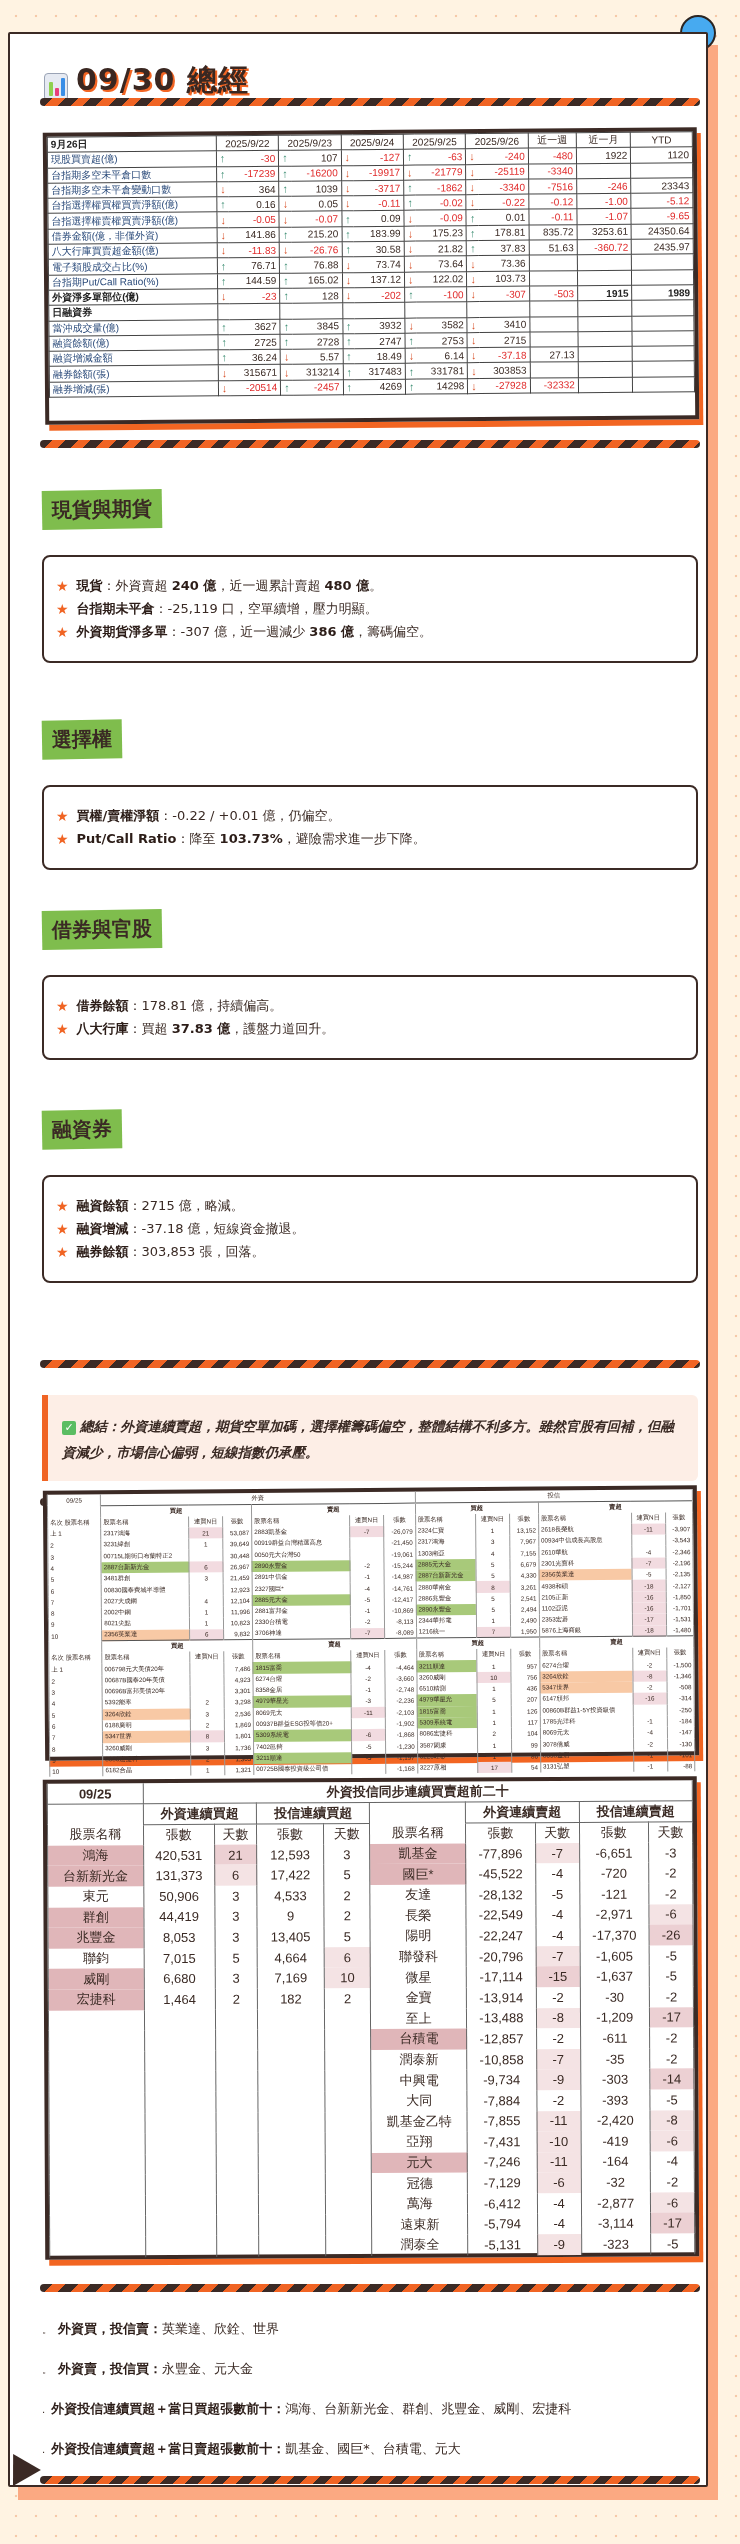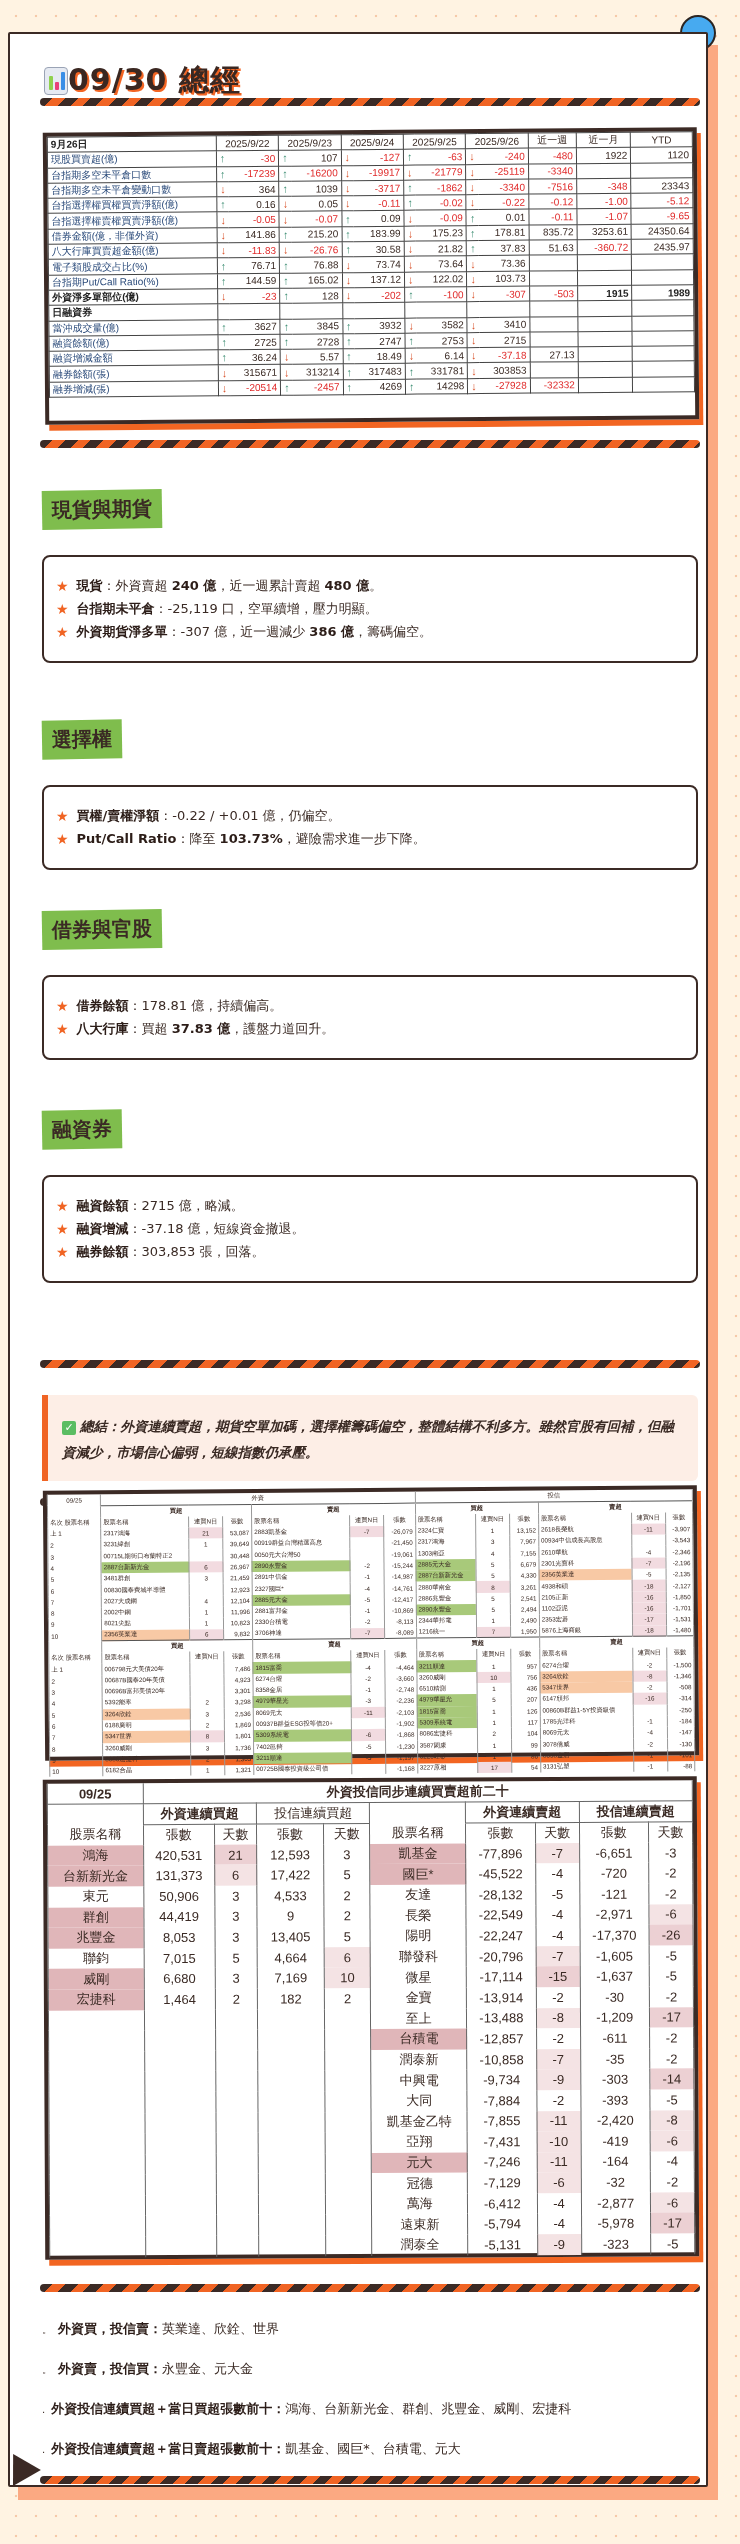--- a/index.html
+++ b/index.html
@@ -3,21 +3,21 @@
 <meta charset="utf-8">
 <style>
 *{box-sizing:border-box;margin:0;padding:0}
 html,body{width:740px;height:2544px;overflow:hidden}
 body{background:#fff3e2;font-family:"DejaVu Sans","Liberation Sans",sans-serif;color:#3a2a24;position:relative;
 background-image:radial-gradient(#f6c9a8 1.3px,transparent 1.6px);background-size:20px 20px;background-position:6px 6px}
 .card-shadow{position:absolute;left:18px;top:45px;width:700px;height:2455px;background:#fba982}
 .card{position:absolute;left:8px;top:32px;width:700px;height:2455px;background:#fff;border:2px solid #3b2a25;border-radius:2px}
 .blue-dot{position:absolute;left:680px;top:15px;width:36px;height:36px;border-radius:50%;background:#47aaf0;border:2px solid #2b2522}
 .tri{position:absolute;left:4px;top:2460px;width:0;height:0;border-left:16px solid transparent;border-right:16px solid transparent;border-top:28px solid #3b2a25;transform:rotate(30deg)}
-.title{position:absolute;left:44px;top:60px;display:flex;align-items:center;gap:0}
+.title{position:absolute;left:44px;top:60px;display:flex;align-items:flex-end;gap:8px}
 .title .ico{width:24px;height:28px;border-radius:4px;background:#e6eaf2;border:1px solid #9aa3b5;position:relative}
 .title .ico i{position:absolute;bottom:4px;width:4px;border-radius:1px}
 .title h1{font-size:30px;font-weight:bold;color:#3a2721;text-shadow:2px 2px 0 #f36523;letter-spacing:1px}
 .stripe{position:absolute;left:40px;width:660px;height:8px;border-radius:4px;
 background:repeating-linear-gradient(135deg,#3b2a25 0 9px,#f06424 9px 18px)}
 .photo{position:absolute;background:#fff;border:4px solid #3b2a25;box-shadow:4px 6px 0 #f26522}
 table{border-collapse:collapse;width:100%;font-family:"Liberation Sans",sans-serif}
 .t1 td{border:1px solid #444;font-size:10px;height:15.3px;padding:0 3px;white-space:nowrap}
 .t1 td.n{text-align:right}
 .t1 td.a{width:12px;padding:0 1px;text-align:center;font-size:10px;border-right:none}
@@ -112,21 +112,21 @@
           <td class="n ">364</td>
           <td class="a up" style="font-size: 11px; font-weight: bold;">↑</td>
           <td class="n ">1039</td>
           <td class="a dn" style="font-size: 11px; font-weight: bold;">↓</td>
           <td class="n red">-3717</td>
           <td class="a up" style="font-size: 11px; font-weight: bold;">↑</td>
           <td class="n red">-1862</td>
           <td class="a dn" style="font-size: 11px; font-weight: bold;">↓</td>
           <td class="n red">-3340</td>
           <td class="n red">-7516</td>
-          <td class="n red">-348</td>
+          <td class="n red">-246</td>
           <td class="n ">23343</td>
         </tr>
         <tr>
           <td class="lbl">台指選擇權買權買賣淨額(億)</td>
           <td class="a up" style="font-size: 11px; font-weight: bold;">↑</td>
           <td class="n ">0.16</td>
           <td class="a dn" style="font-size: 11px; font-weight: bold;">↓</td>
           <td class="n ">0.05</td>
           <td class="a dn" style="font-size: 11px; font-weight: bold;">↓</td>
           <td class="n red">-0.11</td>
@@ -753,21 +753,21 @@
 <div class="photo" style="left:44px;top:1778px;width:654px;height:480px;transform:rotate(-0.3deg)">
   <table class="t3" id="t3">
       <tbody>
         <tr>
           <td style="font-weight: bold; border-bottom: 1px solid rgb(102, 102, 102);">09/25</td>
           <td colspan="9" style="font-weight: bold; border-bottom: 1px solid rgb(102, 102, 102);">外資投信同步連續買賣超前二十</td>
         </tr>
         <tr>
           <td></td>
           <td colspan="2" style="font-weight: bold; border-bottom: 1px solid rgb(102, 102, 102);">外資連續買超</td>
-          <td colspan="2" style="font-weight: normal; border-bottom: 1px solid rgb(102, 102, 102);">投信連續買超</td>
+          <td colspan="2" style="font-weight: bold; border-bottom: 1px solid rgb(102, 102, 102);">投信連續買超</td>
           <td></td>
           <td colspan="2" style="font-weight: bold; border-bottom: 1px solid rgb(102, 102, 102);">外資連續賣超</td>
           <td colspan="2" style="font-weight: bold; border-bottom: 1px solid rgb(102, 102, 102);">投信連續賣超</td>
         </tr>
         <tr>
           <td>股票名稱</td>
           <td>張數</td>
           <td>天數</td>
           <td>張數</td>
           <td>天數</td>
@@ -995,21 +995,21 @@
         </tr>
         <tr>
           <td></td>
           <td></td>
           <td></td>
           <td></td>
           <td></td>
           <td>遠東新</td>
           <td>-5,794</td>
           <td>-4</td>
-          <td>-5,978</td>
+          <td>-3,114</td>
           <td class="pm">-17</td>
         </tr>
         <tr>
           <td></td>
           <td></td>
           <td></td>
           <td></td>
           <td></td>
           <td>潤泰全</td>
           <td>-5,131</td>

